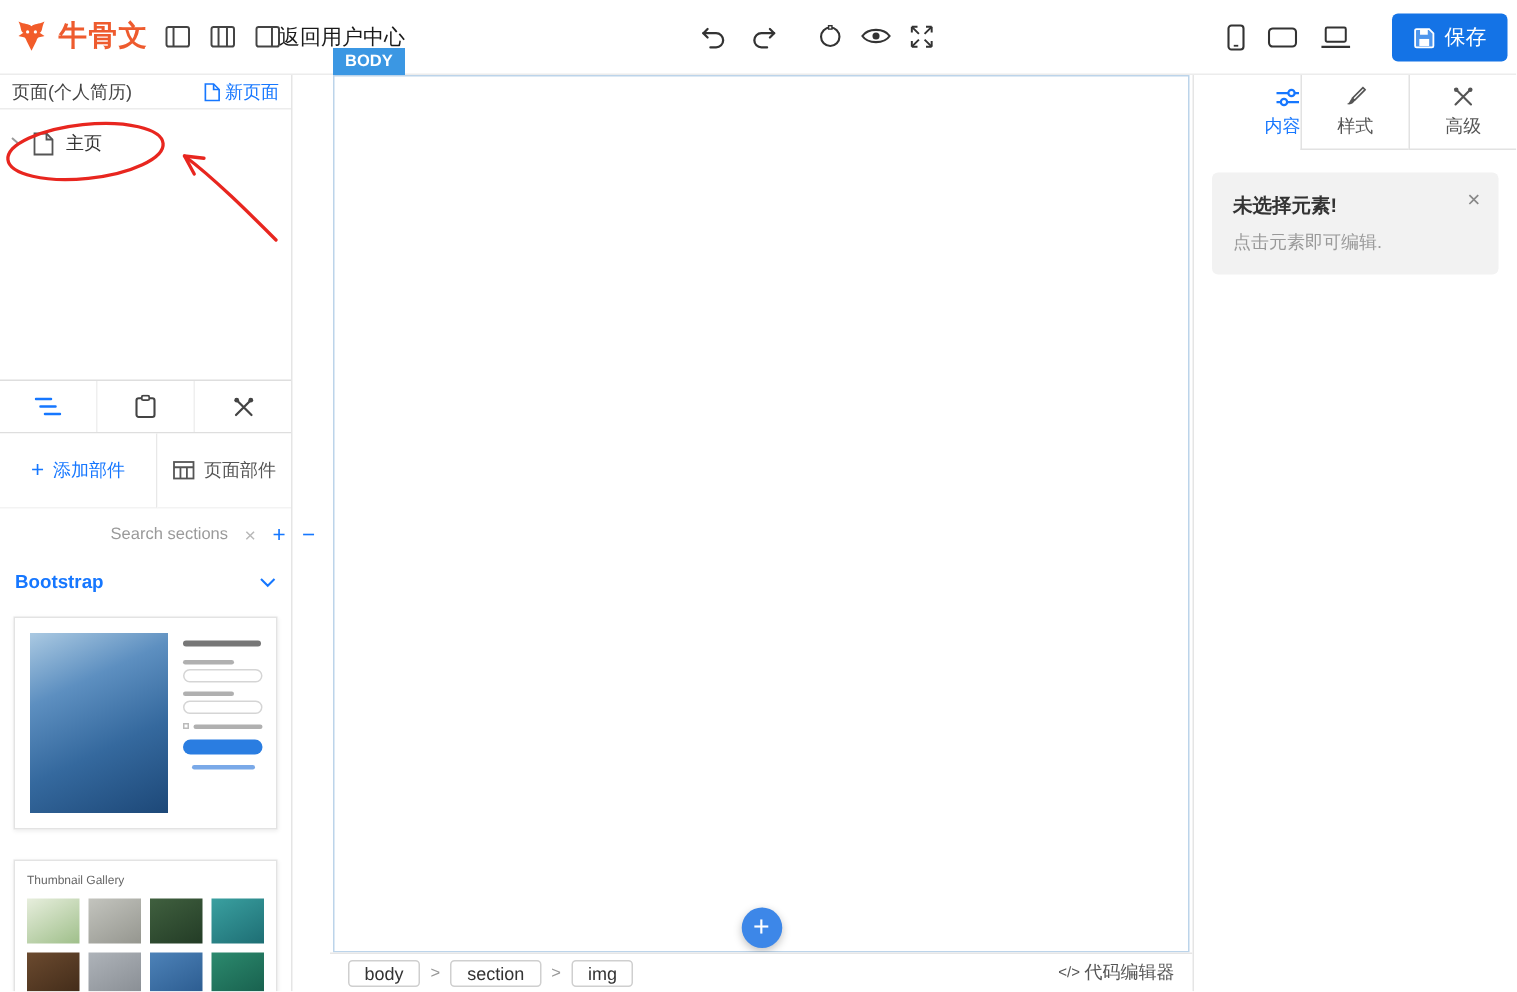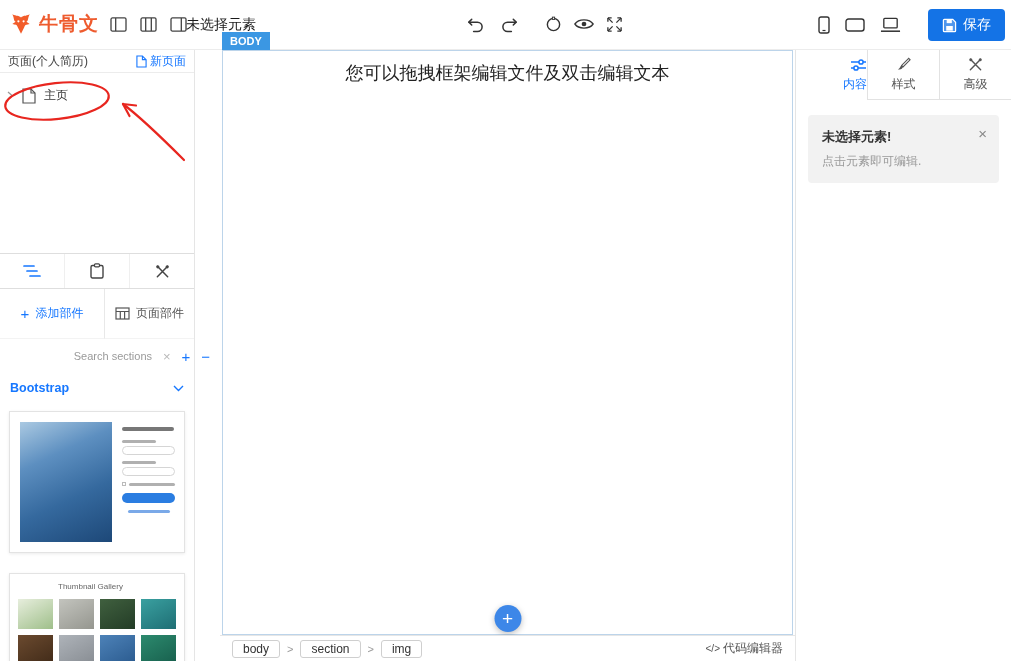--- a/index.html
+++ b/index.html
@@ -54,21 +54,21 @@
   .card-login-form { flex:1; padding-top:5px; }
   .f-title { width:52px; height:4px; background:#777; border-radius:2px; margin-bottom:9px; }
   .f-label { width:34px; height:3px; background:#b0b0b0; border-radius:2px; margin-bottom:3px; }
   .f-input { height:9px; border:1px solid #d5d5d5; border-radius:5px; margin-bottom:6px; }
   .f-check { display:flex; align-items:center; gap:3px; margin-bottom:7px; }
   .f-check i { width:4px; height:4px; border:1px solid #bbb; display:block; }
   .f-check s { width:46px; height:3px; background:#b0b0b0; border-radius:2px; display:block; text-decoration:none; }
   .f-btn { height:10px; background:#2a7de1; border-radius:5px; margin-bottom:7px; }
   .f-link { width:42px; height:3px; background:#7aa9e8; border-radius:2px; margin:0 auto; }
   .card-gallery { padding:8px; }
-  .card-gallery-title { font-size:8px; color:#666; margin-bottom:8px;margin-left:40px; }
+  .card-gallery-title { font-size:8px; color:#666; margin-bottom:8px; }
   .gal-grid { display:grid; grid-template-columns:repeat(4,1fr); gap:6px; }
   .gal-item { height:30px; }
   .g1 { background:linear-gradient(150deg,#e7eedd,#9fbf8a); }
   .g2 { background:linear-gradient(150deg,#c3c4be,#95968f); }
   .g3 { background:linear-gradient(150deg,#40603f,#233c26); }
   .g4 { background:linear-gradient(150deg,#3aa0a0,#1e6e74); }
   .g5 { background:linear-gradient(150deg,#6b4a2f,#402a18); }
   .g6 { background:linear-gradient(150deg,#aeb3b9,#878c92); }
   .g7 { background:linear-gradient(150deg,#4d82b8,#2a5a8e); }
   .g8 { background:linear-gradient(150deg,#2c8a6e,#175e4c); }
@@ -133,21 +133,21 @@
           </svg>
         </span>
       <span>
           <svg width="17" height="15" viewBox="0 0 18 16">
             <rect x="1" y="1" width="16" height="14" rx="1.5" fill="none" stroke="currentColor" stroke-width="1.4"></rect>
             <line x1="12" y1="1" x2="12" y2="15" stroke="currentColor" stroke-width="1.4"></line>
           </svg>
         </span>
     </div>
 
-    <div class="tb-back">未选择元素</div>
+    <div class="tb-back">返回用户中心</div>
 
     <div class="tb-history">
       <span>
           <svg width="19" height="17" viewBox="0 0 20 18">
             <path d="M6 3.5 L3 6.5 L6 9.5" fill="none" stroke="currentColor" stroke-width="1.6" stroke-linecap="round" stroke-linejoin="round"></path>
             <path d="M3 6.5 H12 a5 5 0 0 1 0 10 H8" fill="none" stroke="currentColor" stroke-width="1.6" stroke-linecap="round"></path>
           </svg>
         </span>
       <span>
           <svg width="19" height="17" viewBox="0 0 20 18">
@@ -332,21 +332,20 @@
           <div class="gal-item g8"></div>
         </div>
       </div>
     </div>
   </aside>
 
   <div class="body-tag">BODY</div>
 
   <section class="canvas">
     <div class="canvas-page">
-      <div class="page-hint">您可以拖拽框架编辑文件及双击编辑文本</div>
       <div class="add-block-btn">
         <span>+</span>
       </div>
     </div>
 
     <div class="canvas-footer">
       <span class="crumb">body</span>
       <span class="crumb-sep">&gt;</span>
       <span class="crumb">section</span>
       <span class="crumb-sep">&gt;</span>

